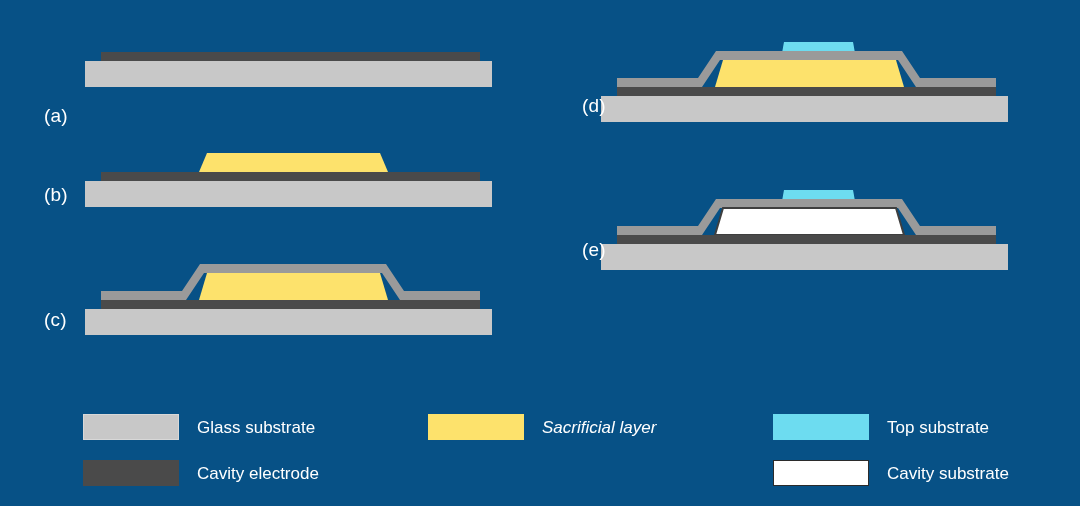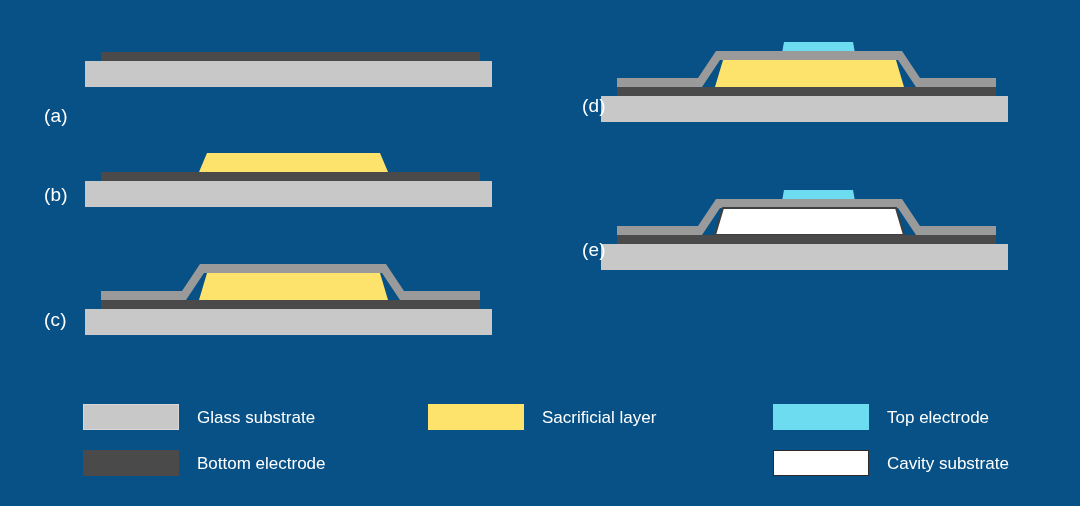--- a/index.html
+++ b/index.html
@@ -34,26 +34,26 @@
   }
   .legend {
     position: absolute;
     left: 83px;
     top: 388px;
     width: 960px;
     height: 90px;
   }
   .legend-col {
     position: absolute;
-    top: 6px;
+    top: 16px;
     width: 320px;
     text-align: center;
   }
   .legend-col.c0 { left: 0px; }
-  .legend-col.c1 { left: 345px; }
+  .legend-col.c1 { left: 345px; font-style: italic; }
   .legend-col.c2 { left: 690px; }
   .legend-row {
     display: flex;
     align-items: center;
     height: 46px;
   }
   .legend-swatch {
     width: 96px;
     height: 26px;
     flex: 0 0 auto;
@@ -146,35 +146,35 @@
 
   <div class="legend">
 
     <div class="legend-col c0">
       <div class="legend-row">
         <span class="legend-swatch" style="background: rgb(200, 200, 200); border: 1px solid rgb(216, 216, 216);"></span>
         <span class="legend-text">Glass substrate</span>
       </div>
       <div class="legend-row">
         <span class="legend-swatch" style="background: rgb(74, 74, 74); border: 1px solid rgb(74, 74, 74);"></span>
-        <span class="legend-text">Bottom electrode</span>
+        <span class="legend-text">Cavity electrode</span>
       </div>
     </div>
 
     <div class="legend-col c1">
       <div class="legend-row">
         <span class="legend-swatch" style="background: rgb(253, 226, 108); border: 1px solid rgb(253, 226, 108);"></span>
         <span class="legend-text">Sacrificial layer</span>
       </div>
     </div>
 
     <div class="legend-col c2">
       <div class="legend-row">
         <span class="legend-swatch" style="background: rgb(109, 220, 240); border: 1px solid rgb(109, 220, 240);"></span>
-        <span class="legend-text">Top electrode</span>
+        <span class="legend-text">Top substrate</span>
       </div>
       <div class="legend-row">
         <span class="legend-swatch" style="background: rgb(255, 255, 255); border: 1px solid rgb(43, 43, 43);"></span>
         <span class="legend-text">Cavity substrate</span>
       </div>
     </div>
 
   </div>
 
 </div>

